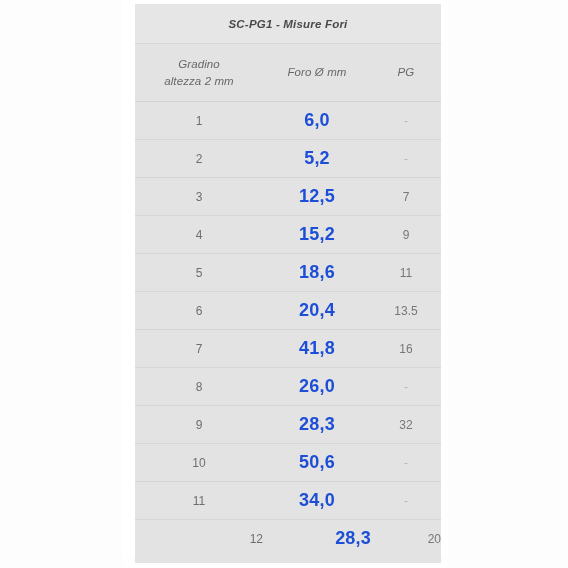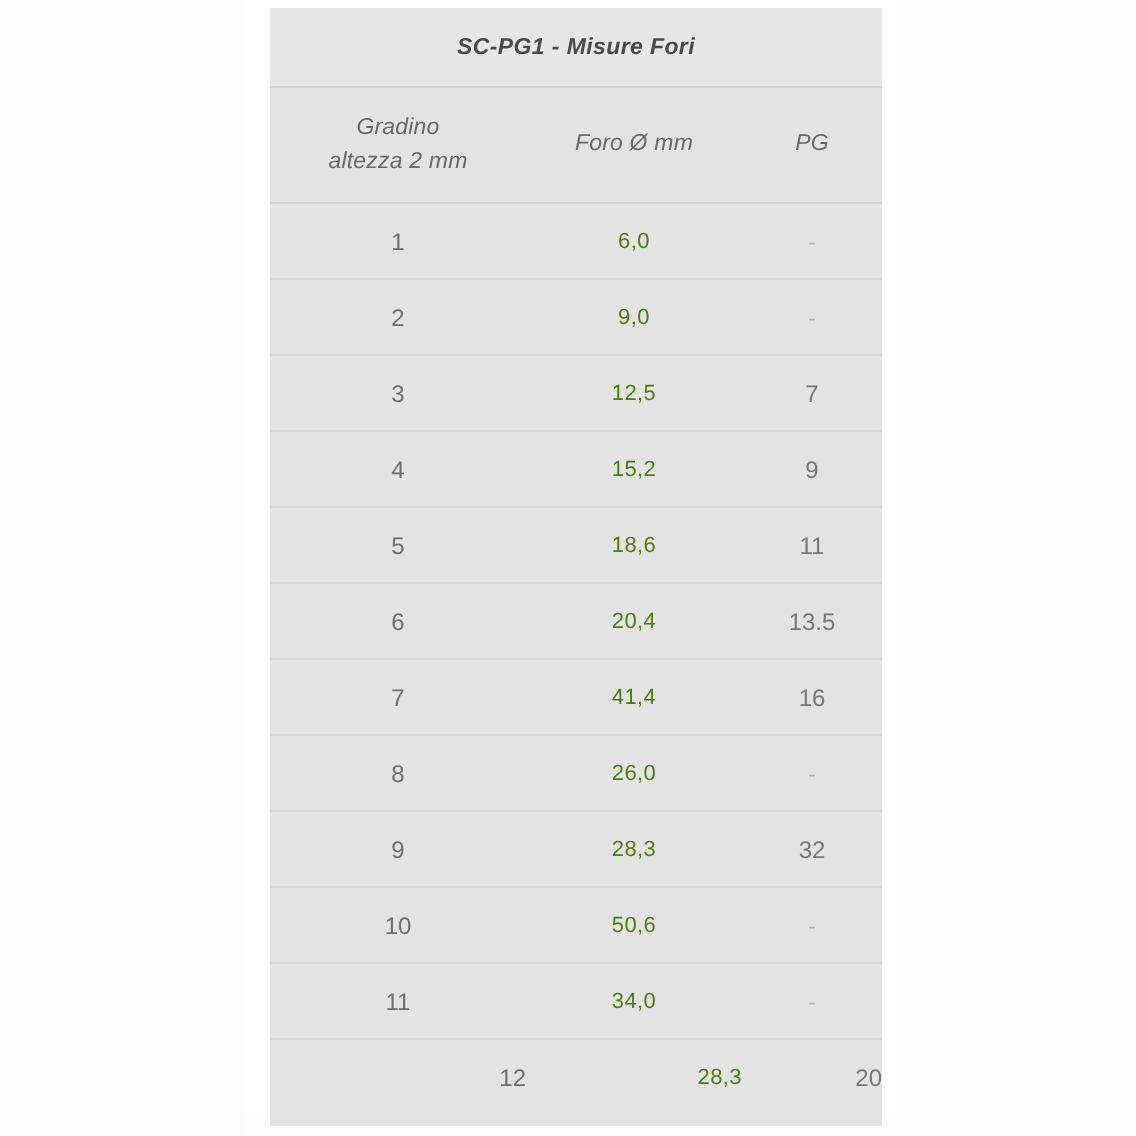--- a/index.html
+++ b/index.html
@@ -105,23 +105,23 @@
     border-bottom: 1px solid #d6d6d6;
   }
   .data-row:last-child td { border-bottom: none; text-align: right; }
 
   .cell-gradino {
     font-size: 12px;
     color: #6e6e6e;
     font-weight: 400;
   }
   .cell-foro {
-    font-size: 11px;
-    color: #4d7c0f;
-    font-weight: 400;
+    font-size: 18px;
+    color: #1d4ed8;
+    font-weight: 700;
     letter-spacing: 0.2px;
   }
   .cell-pg {
     font-size: 12px;
     color: #777777;
     font-weight: 400;
   }
   .cell-pg.dash {
     color: #b5b5b5;
   }
@@ -168,21 +168,21 @@
           </th>
         </tr>
 
         <tr class="data-row">
           <td class="cell-gradino">1</td>
           <td class="cell-foro">6,0</td>
           <td class="cell-pg dash">-</td>
         </tr>
         <tr class="data-row">
           <td class="cell-gradino">2</td>
-          <td class="cell-foro">9,0</td>
+          <td class="cell-foro">5,2</td>
           <td class="cell-pg dash">-</td>
         </tr>
         <tr class="data-row">
           <td class="cell-gradino">3</td>
           <td class="cell-foro">12,5</td>
           <td class="cell-pg">7</td>
         </tr>
         <tr class="data-row">
           <td class="cell-gradino">4</td>
           <td class="cell-foro">15,2</td>
@@ -193,21 +193,21 @@
           <td class="cell-foro">18,6</td>
           <td class="cell-pg">11</td>
         </tr>
         <tr class="data-row">
           <td class="cell-gradino">6</td>
           <td class="cell-foro">20,4</td>
           <td class="cell-pg">13.5</td>
         </tr>
         <tr class="data-row">
           <td class="cell-gradino">7</td>
-          <td class="cell-foro">41,4</td>
+          <td class="cell-foro">41,8</td>
           <td class="cell-pg">16</td>
         </tr>
         <tr class="data-row">
           <td class="cell-gradino">8</td>
           <td class="cell-foro">26,0</td>
           <td class="cell-pg dash">-</td>
         </tr>
         <tr class="data-row">
           <td class="cell-gradino">9</td>
           <td class="cell-foro">28,3</td>

